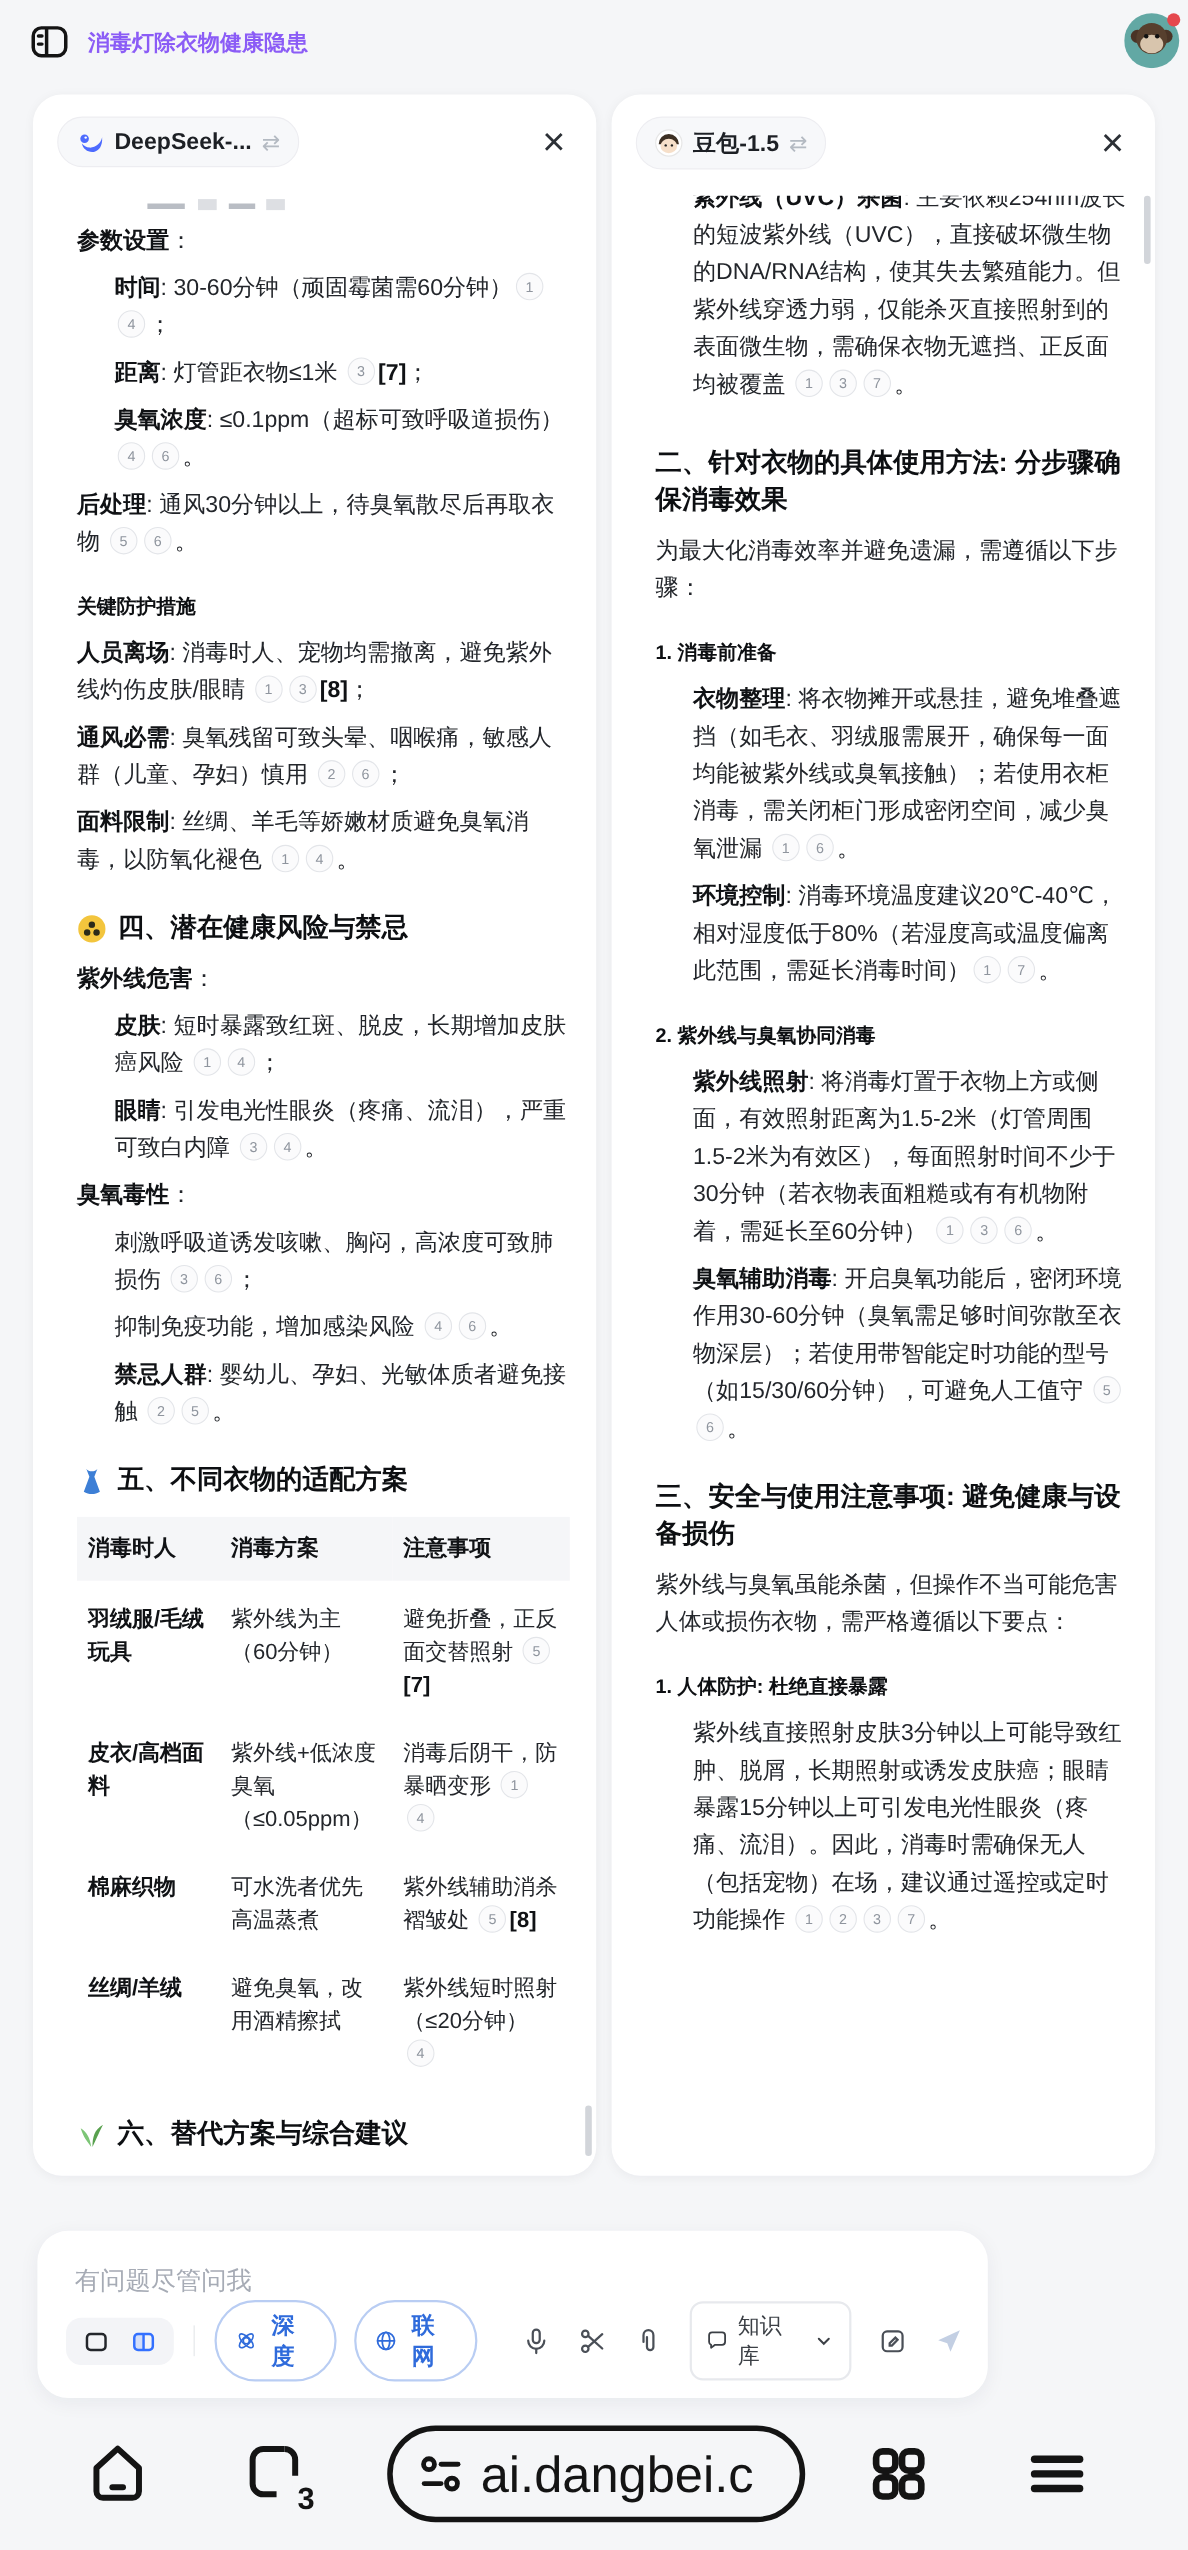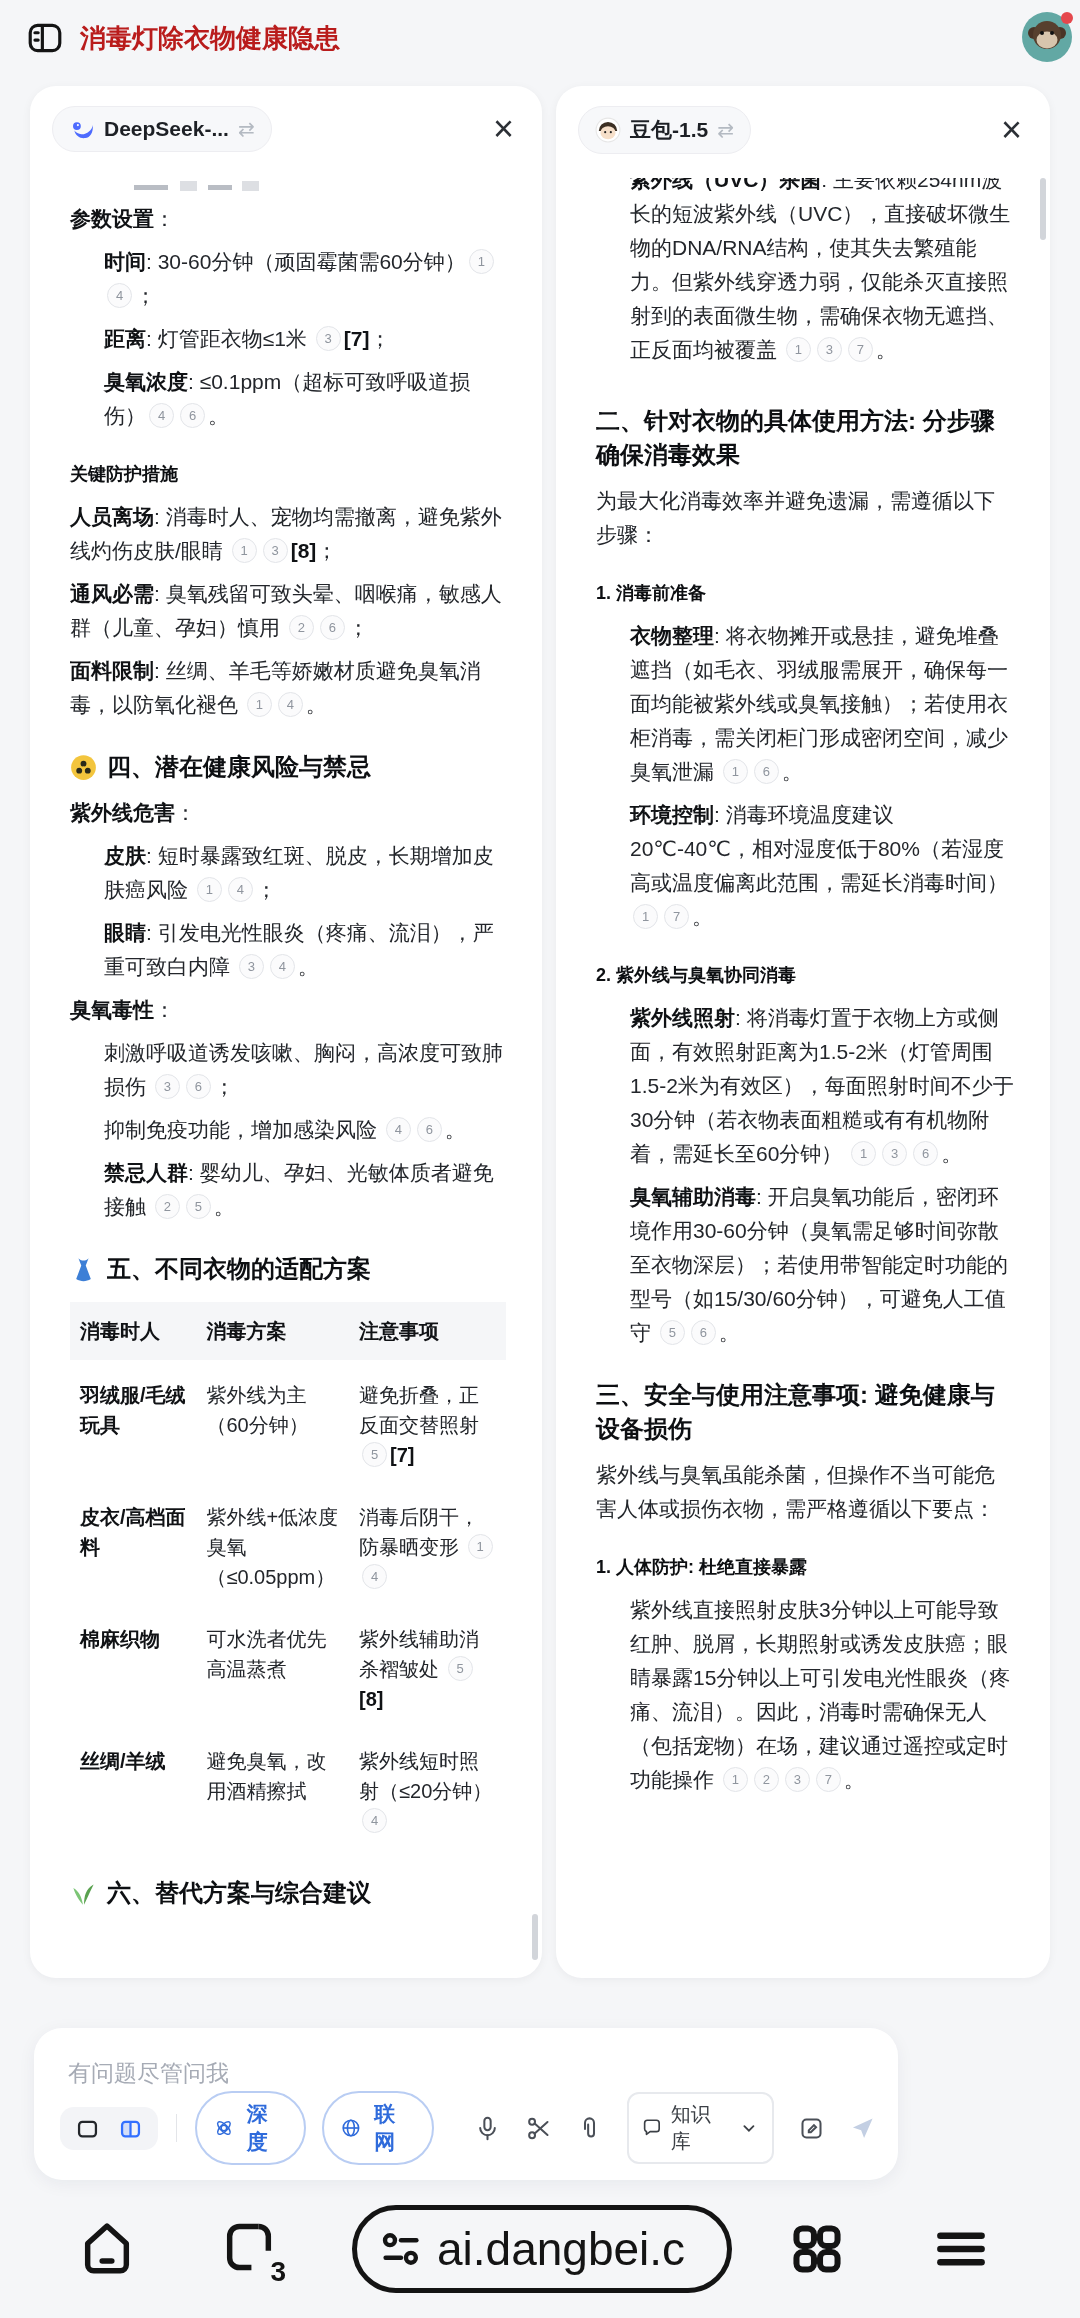--- a/index.html
+++ b/index.html
@@ -1,35 +1,35 @@
 <!DOCTYPE html>
 <html><head>
 <meta charset="utf-8">
 <style>
   html,body{margin:0;padding:0}
   body{width:1080px;height:2318px;background:#f5f6f8;font-family:"Liberation Sans","DejaVu Sans",sans-serif;color:#22262c;position:relative;overflow:hidden}
   #app{position:relative;width:1080px;height:2318px;overflow:hidden}
   
   .appbar{position:absolute;top:0;left:0;width:100%;height:76px;display:flex;align-items:center;padding:0 26px;box-sizing:border-box}
   .appbar-icon{width:38px;height:38px;flex:0 0 auto}
-  .appbar-title{font-size:26px;font-weight:700;margin-left:16px;color:#b91c1c}
+  .appbar-title{font-size:20px;font-weight:700;margin-left:16px;color:#8b5cf6}
   .avatar{position:absolute;right:6px;top:10px;width:52px;height:52px}
   
   .card{position:absolute;top:86px;height:1892px;background:#fff;border-radius:26px;box-shadow:0 2px 10px rgba(15,20,40,.05);box-sizing:border-box}
   #card-left{left:30px;width:512px}
   #card-right{left:556px;width:494px}
   .card-head{display:flex;align-items:center;padding:20px 24px 4px 22px}
   .model-pill{display:inline-flex;align-items:center;gap:9px;background:#f7f8fa;border:1px solid #ededf1;border-radius:26px;padding:9px 16px;font-size:21px;color:#1d2025;font-weight:600}
   .model-pill .mp-icon{width:26px;height:26px;display:block}
   .model-pill .mp-icon svg{width:26px;height:26px;display:block}
   .swap{color:#b4bac2;font-size:20px;font-weight:400}
   .swap::before{content:"\21C4"}
   .close-btn{margin-left:auto;font-size:36px;color:#2c3036;line-height:1;background:none;border:none;padding:0 4px;cursor:pointer}
   .close-btn::before{content:"\00D7"}
-  .card-body{position:absolute;top:86px;bottom:12px;left:0;right:0;overflow:hidden;padding:6px 36px 0 40px;box-sizing:border-box;font-size:21px;line-height:34px;color:#23262b}
+  .card-body{position:absolute;top:86px;bottom:12px;left:0;right:0;overflow:hidden;padding:6px 24px 0 40px;box-sizing:border-box;font-size:21px;line-height:34px;color:#23262b}
   .bp{margin:9px 0}
   .ind1{padding-left:34px}
   .bh2{font-size:24px;font-weight:800;color:#0d0f12;margin:28px 0 12px;display:flex;align-items:center;gap:10px;line-height:34px}
   .bh3{font-size:18px;font-weight:800;color:#0d0f12;margin:25px 0 10px;line-height:32px}
   strong{font-weight:800;color:#101215}
   .h2ic{flex:0 0 auto;display:inline-flex}
   .h2ic svg{width:27px;height:27px;display:block}
   .cite{display:inline-flex;align-items:center;justify-content:center;width:23px;height:23px;border-radius:50%;background:#fbfbfc;border:1px solid #e3e5e9;color:#8f959e;font-size:13px;margin:0 3px;vertical-align:3px;line-height:1}
   table.adapt{width:100%;border-collapse:collapse;margin:16px 0 8px;font-size:20px;line-height:30px}
   .adapt th{background:#f5f6f8;font-weight:800;text-align:left;padding:14px 10px;color:#101215}
@@ -114,20 +114,21 @@
         <span class="swap"></span>
       </span>
       <button class="close-btn"></button>
     </div>
     <div class="card-body">
         <div class="clipfrag"></div>
         <p class="bp ind0"><strong>参数设置</strong><span>：</span></p>
         <p class="bp ind1"><strong>时间</strong><span>: 30-60分钟（顽固霉菌需60分钟）</span><span class="cite">1</span><span class="cite">4</span><span>；</span></p>
         <p class="bp ind1"><strong>距离</strong><span>: 灯管距衣物≤1米 </span><span class="cite">3</span><strong>[7]</strong><span>；</span></p>
         <p class="bp ind1"><strong>臭氧浓度</strong><span>: ≤0.1ppm（超标可致呼吸道损伤）</span><span class="cite">4</span><span class="cite">6</span><span>。</span></p>
+        <p class="bp ind0"><strong>后处理</strong><span>: 通风30分钟以上，待臭氧散尽后再取衣物 </span><span class="cite">5</span><span class="cite">6</span><span>。</span></p>
         <div class="bh3">关键防护措施</div>
         <p class="bp ind0"><strong>人员离场</strong><span>: 消毒时人、宠物均需撤离，避免紫外线灼伤皮肤/眼睛 </span><span class="cite">1</span><span class="cite">3</span><strong>[8]</strong><span>；</span></p>
         <p class="bp ind0"><strong>通风必需</strong><span>: 臭氧残留可致头晕、咽喉痛，敏感人群（儿童、孕妇）慎用 </span><span class="cite">2</span><span class="cite">6</span><span>；</span></p>
         <p class="bp ind0"><strong>面料限制</strong><span>: 丝绸、羊毛等娇嫩材质避免臭氧消毒，以防氧化褪色 </span><span class="cite">1</span><span class="cite">4</span><span>。</span></p>
         <div class="bh2">
           <span class="h2ic">
             <svg viewBox="0 0 24 24">
               <circle cx="12" cy="12" r="11" fill="#f3c53d"></circle>
               <circle cx="12" cy="8.6" r="2.6" fill="#2a2a1a"></circle>
               <circle cx="8.2" cy="14.8" r="2.6" fill="#2a2a1a"></circle>

